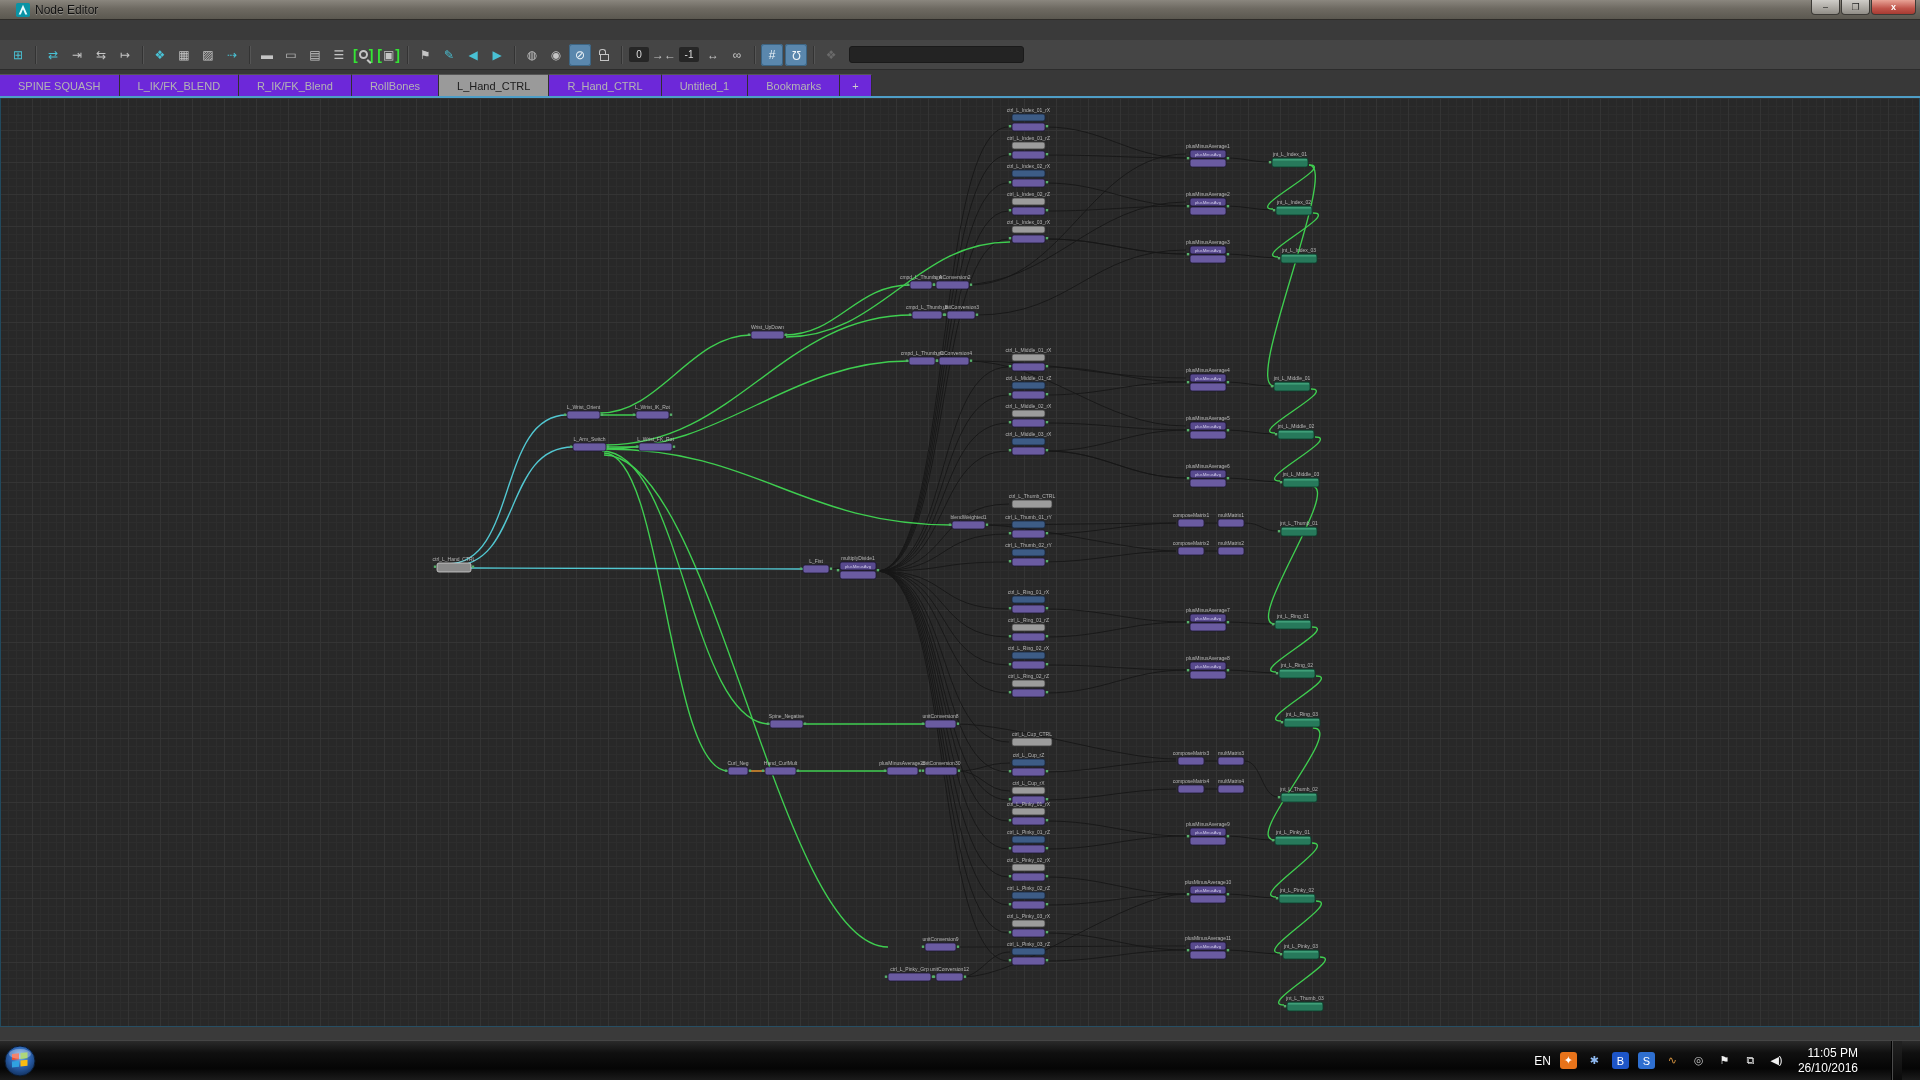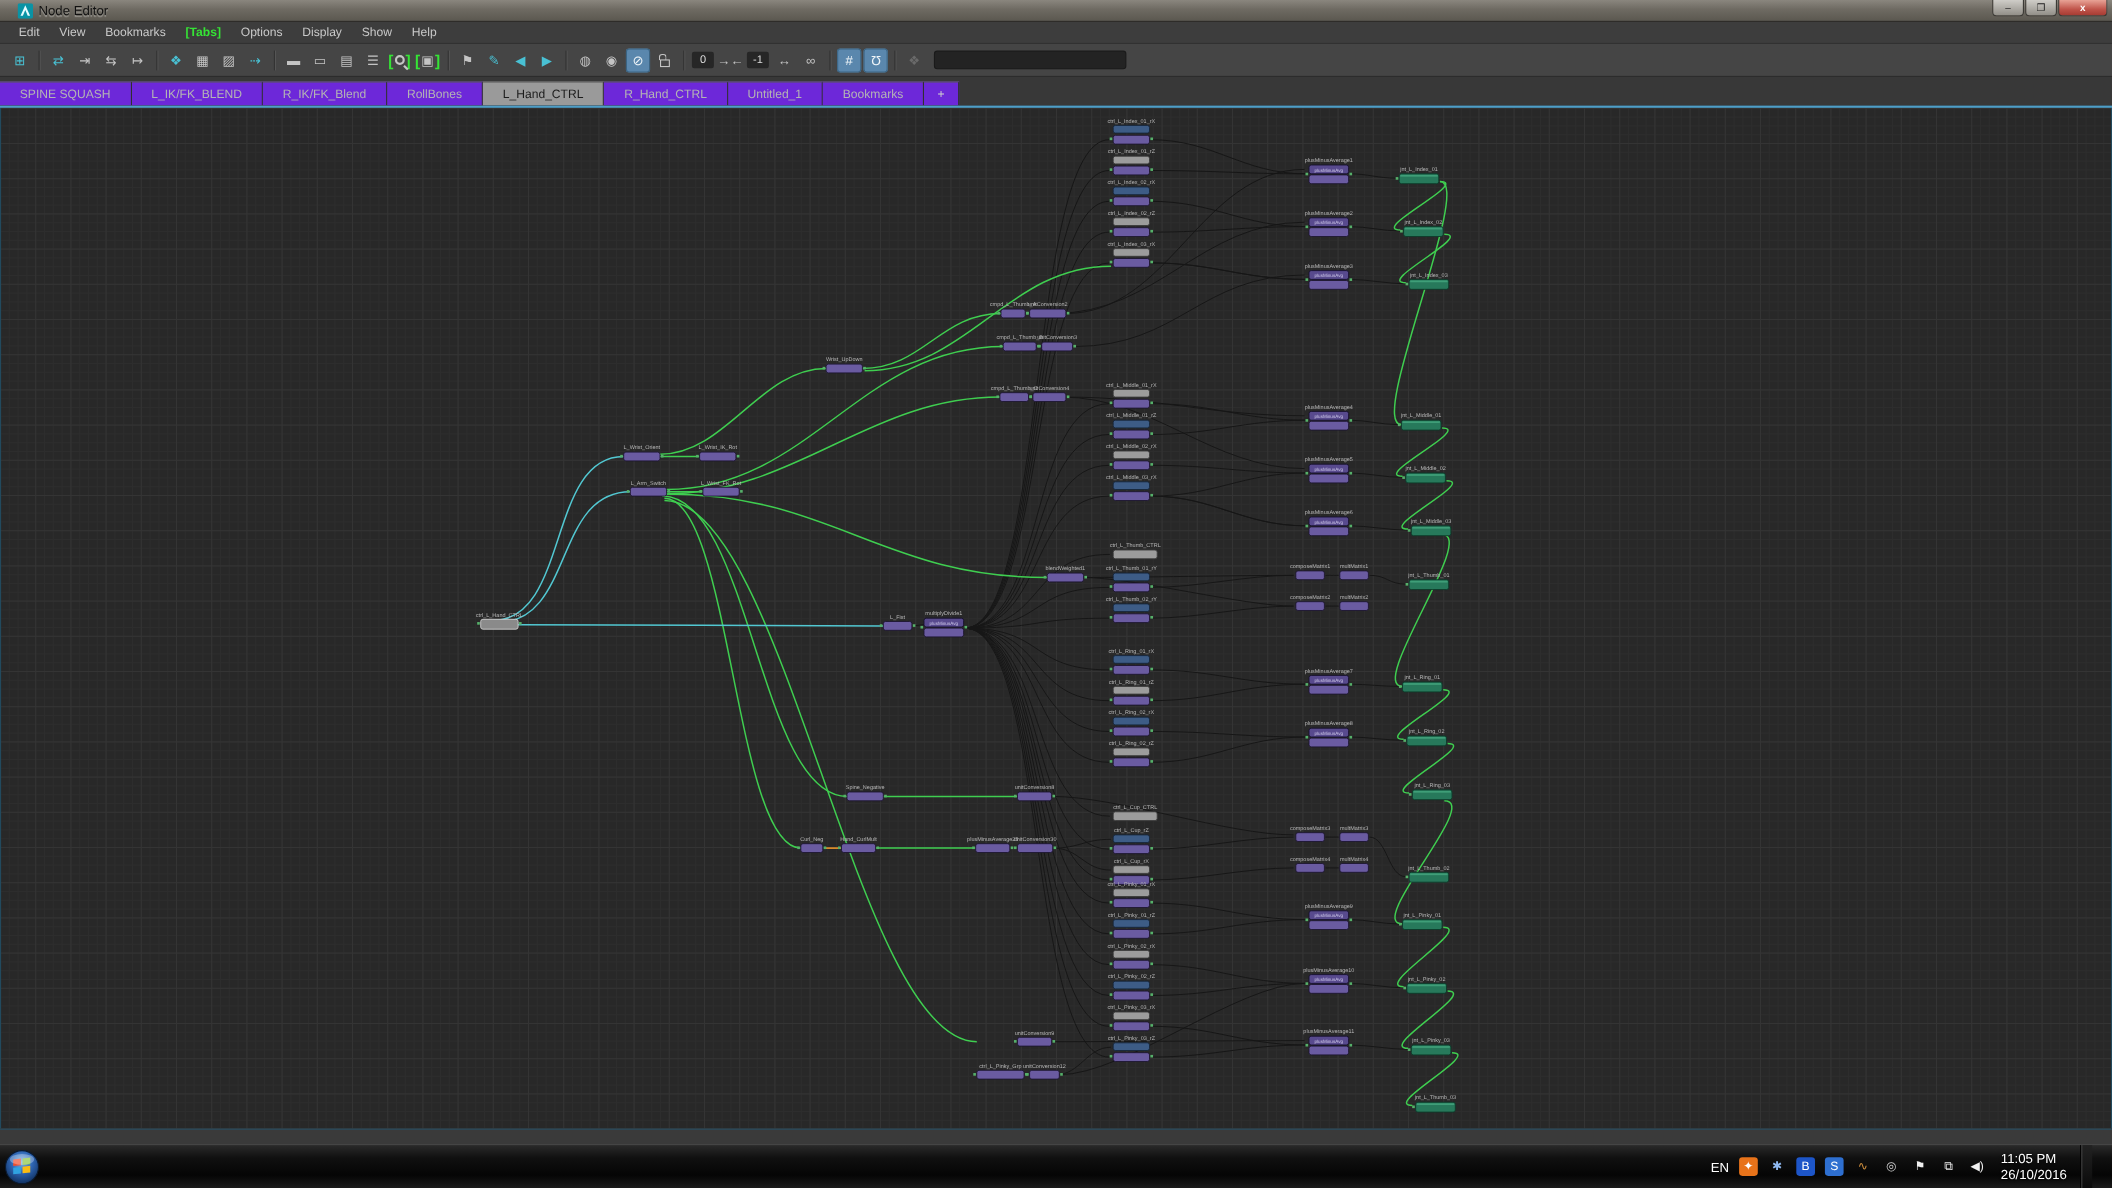--- a/index.html
+++ b/index.html
@@ -91,21 +91,21 @@
   .notepad::before{content:"";position:absolute;left:3px;top:5px;width:15px;height:1px;
     background:#7d9db5;box-shadow:0 4px 0 #7d9db5,0 8px 0 #7d9db5,0 12px 0 #7d9db5;}
   .cmdbox{width:25px;height:21px;background:#050505;border:1px solid #9a9a9a;color:#e8e8e8;
     font-family:"Liberation Mono",monospace;font-size:8px;padding:1px 2px;}
   .psbox{width:25px;height:24px;background:#0a1f33;border:2px solid #2f9fe0;color:#5fc1f2;
     font-size:12px;font-weight:bold;display:flex;align-items:center;justify-content:center;}
   #tray{margin-left:auto;display:flex;align-items:center;gap:9px;padding-right:18px;}
   .tray-lang{color:#fff;font-size:12px;}
   .tray-ico{width:17px;height:17px;border-radius:3px;display:flex;align-items:center;
     justify-content:center;font-size:11px;color:#fff;}
-  #clock{color:#fff;font-size:12px;line-height:1.25;margin:0 3px 0 4px;
+  #clock{color:#fff;font-size:12px;text-align:right;line-height:1.25;margin:0 24px 0 4px;
     text-shadow:0 1px 2px #000;}
   #showdesk{width:11px;height:40px;border-left:1px solid #000;box-shadow:inset 1px 0 0 #4a4a4a;
     background:linear-gradient(#222,#0a0a0a);}
 </style>
 </head>
 <body>
 
 <div id="screen">
 
   <div id="titlebar">
@@ -114,30 +114,20 @@
       <path d="M3 13 L8 2 L13 13 L10.5 13 L8 7 L5.5 13 Z" fill="#e6fbff"></path>
     </svg>
     <span class="title">Node Editor</span>
     <div id="winbtns">
       <div class="winbtn">–</div>
       <div class="winbtn">❐</div>
       <div class="winbtn close">x</div>
     </div>
   </div>
 
-  <div id="menubar">
-      <div class="menu-item">Edit</div>
-      <div class="menu-item">View</div>
-      <div class="menu-item">Bookmarks</div>
-      <div class="menu-item green">[Tabs]</div>
-      <div class="menu-item">Options</div>
-      <div class="menu-item">Display</div>
-      <div class="menu-item">Show</div>
-      <div class="menu-item">Help</div>
-    </div>
 
   <div id="toolbar">
       <div class="tool-btn teal">
         <span>⊞</span>
       </div>
       <div class="tool-sep"></div>
       <div class="tool-btn teal">
         <span>⇄</span>
       </div>
       <div class="tool-btn">

